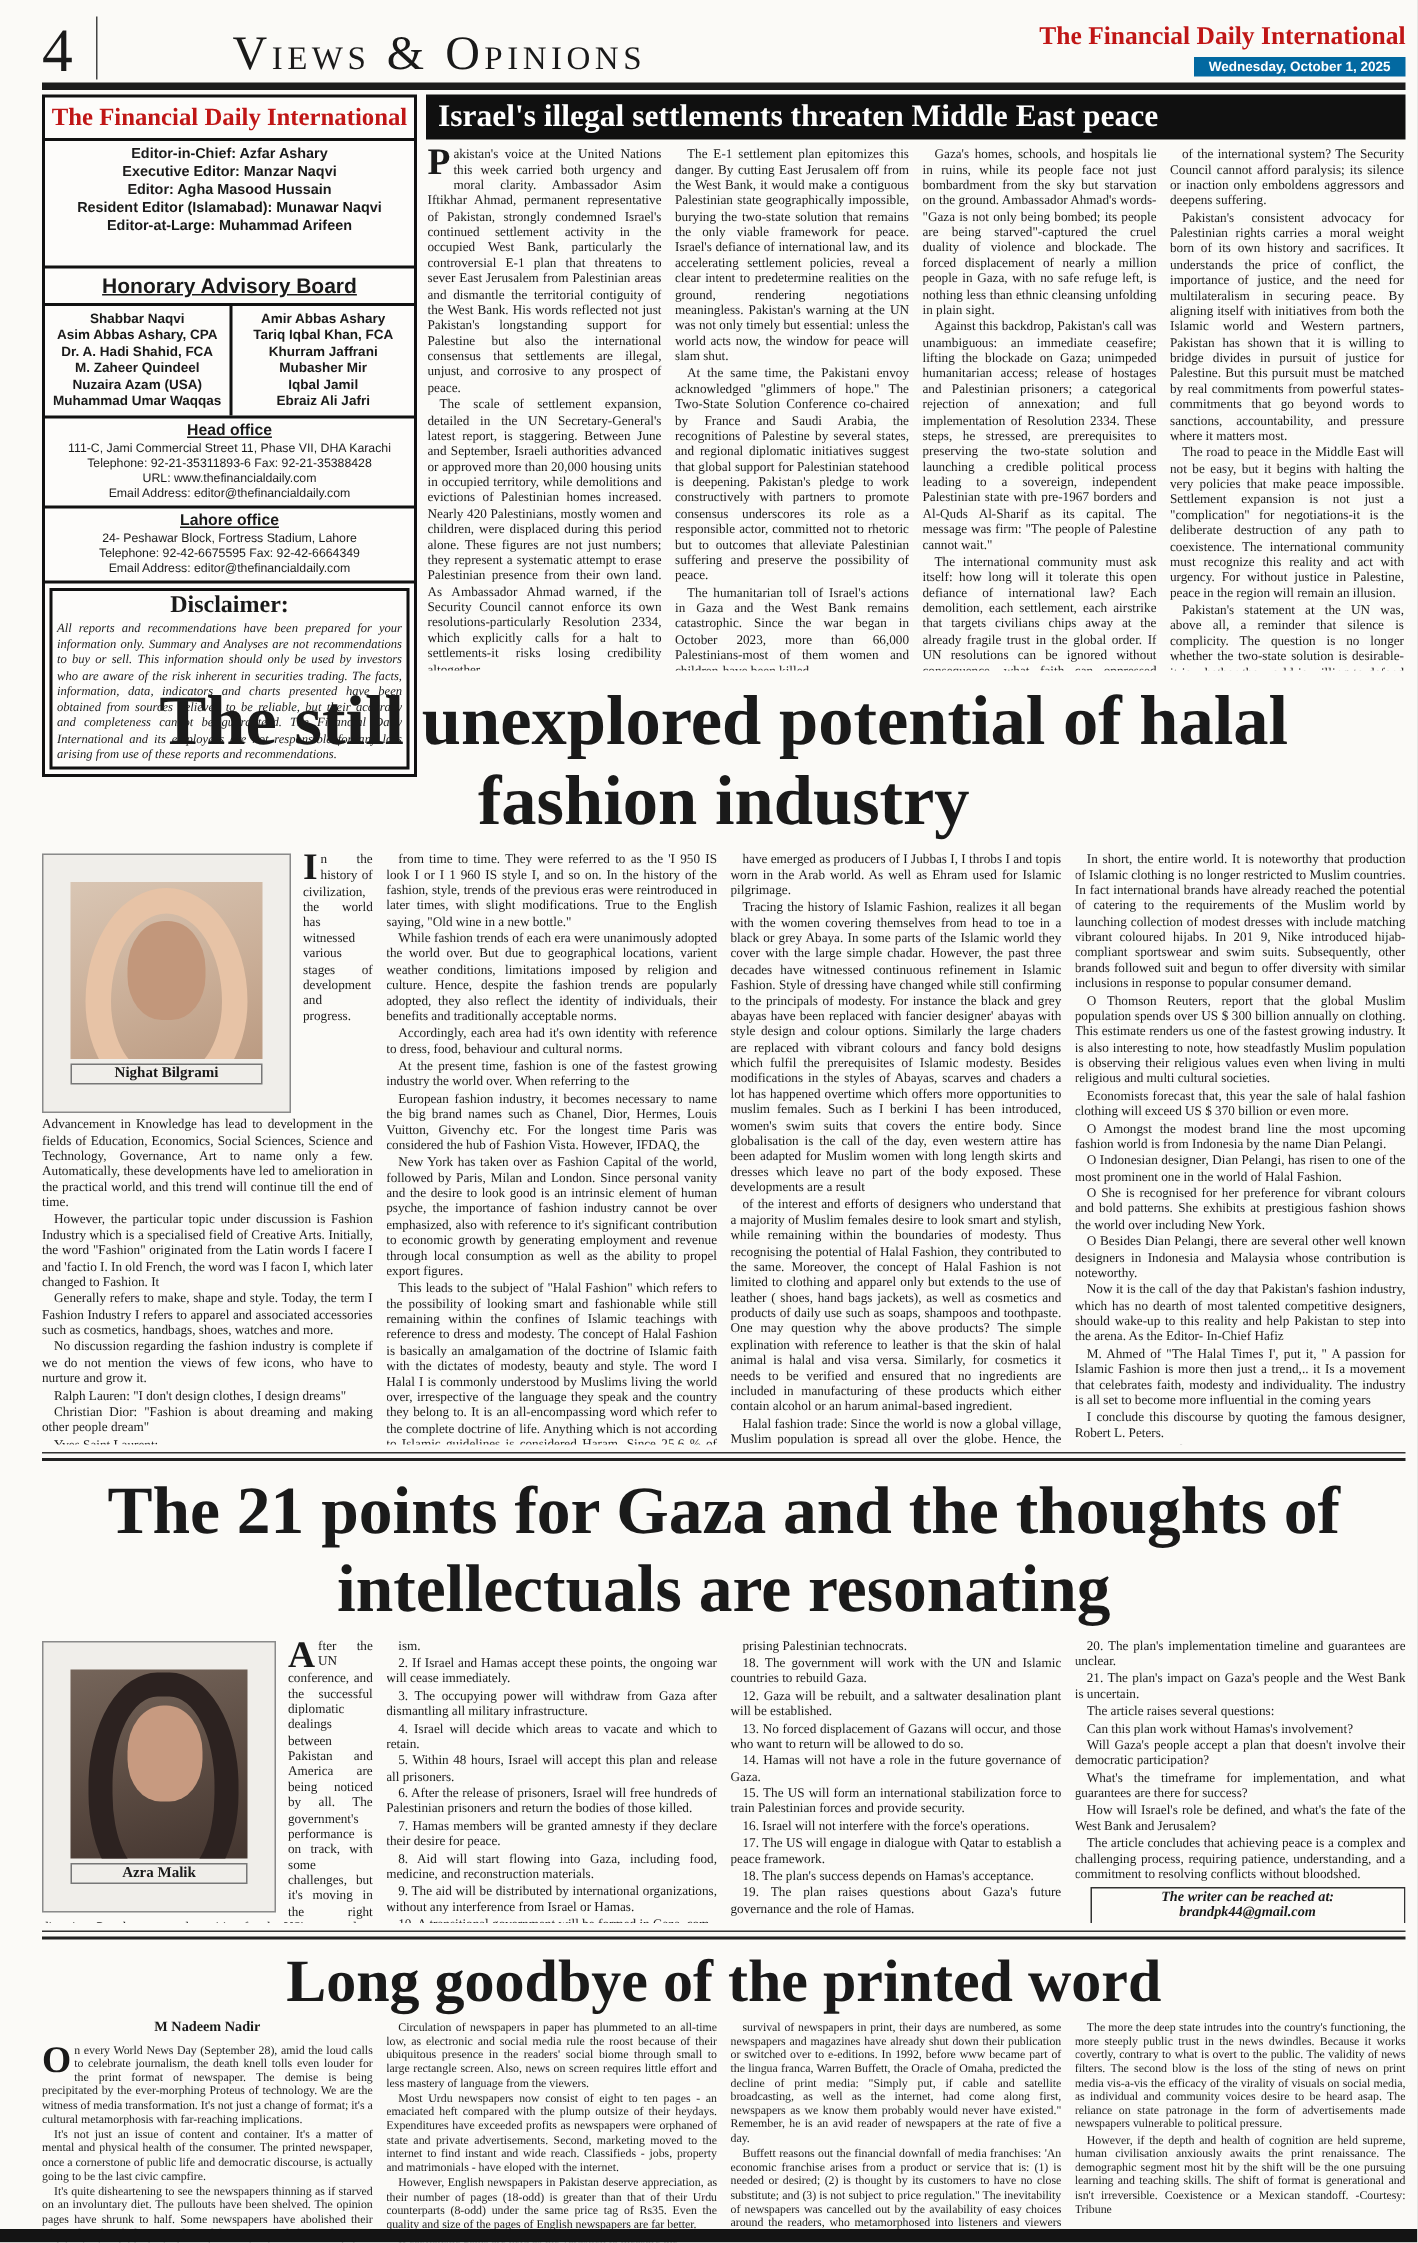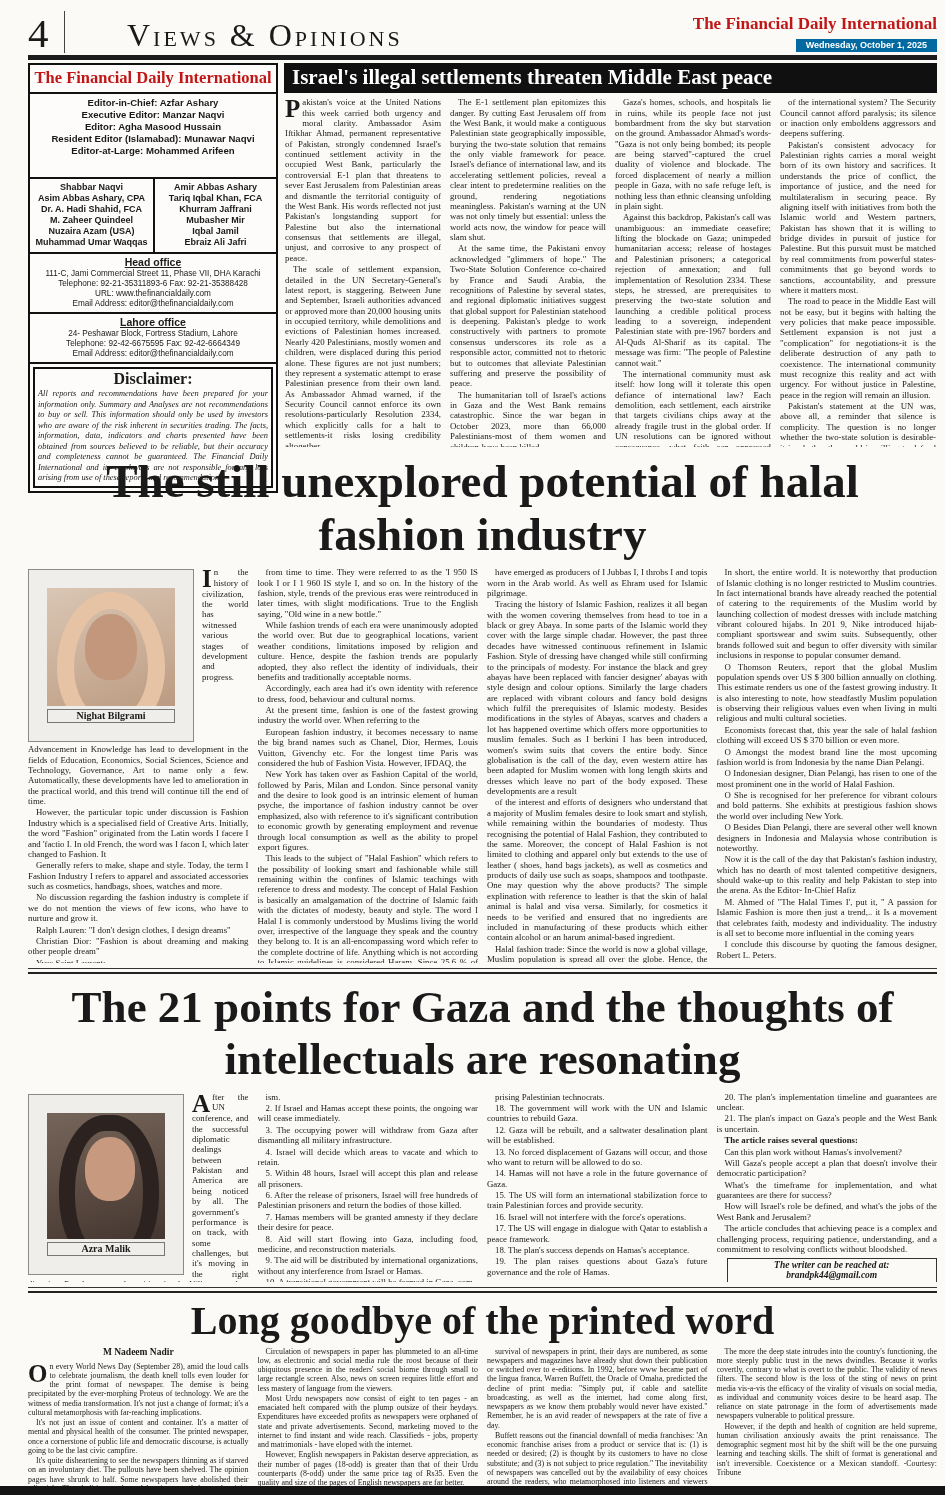--- a/index.html
+++ b/index.html
@@ -4,21 +4,21 @@
 <style>
   html,body { margin:0; padding:0; background:#d9d9d9; }
   .page { width:945px; height:1495px; background:#fbfaf7; position:relative; overflow:hidden;
           box-sizing:border-box; padding:0 8px 0 28px; color:#1a1a1a;
           font-family:"Liberation Serif", serif; }
 
   
   .topbar { display:flex; align-items:flex-end; height:50px; padding-top:3px; }
   .pagenum { font-size:41px; line-height:0.95; width:34px; }
   .vrule { width:1px; background:#444; height:42px; margin:0 62px 0 2px; }
-  .section-title { font-variant:small-caps; font-size:32px; letter-spacing:3px; line-height:1; padding-bottom:2px; }
+  .section-title { font-variant:small-caps; font-size:32px; letter-spacing:3px; line-height:1; padding-bottom:2px;margin-left:28px; }
   .brand-block { margin-left:auto; text-align:right; padding-bottom:1px; }
   .brand { color:#c01616; font-weight:bold; font-size:17px; line-height:1.1; }
   .date-bar { background:#0369a1; color:#fff; font-family:"Liberation Sans", sans-serif;
               font-size:9px; font-weight:bold; padding:1px 10px 2px; display:inline-block; margin-top:1px; }
   .black-band { height:5px; background:#1c1c1c; margin-top:2px; }
 
   
   .top-grid { display:grid; grid-template-columns:250px 1fr; column-gap:6px; margin-top:3px; height:386px; }
 
   .masthead { border:2px solid #111; background:#fdfcfa; font-family:"Liberation Sans", sans-serif;
@@ -76,21 +76,21 @@
   .photo-azra::after { content:""; position:absolute; left:12px; top:2px; width:100px; height:150px;
                        border-radius:46% 46% 40% 40% / 50% 50% 46% 46%;
                        border:16px solid #2c2220; box-sizing:border-box; }
   .photo-azra::before { content:""; position:absolute; left:38px; top:24px; width:50px; height:64px;
                         border-radius:48% 48% 44% 44%; background:#c79a80; }
 
   .halal-body { height:396px; overflow:hidden; margin-top:2px; }
   .gaza-body { height:190px; overflow:hidden; margin-top:2px; }
   .gaza-body .portrait { width:118px; }
   .gaza-body .portrait .photo { height:126px; }
-  .gaza-c4 p:nth-child(3) { font-weight:bold; }
+  .gaza-c4 p:nth-child(3) { font-weight:normal; }
 
   .writer-box { border:1px solid #333; font-weight:bold; font-style:italic; font-size:9.5px;
                 text-align:center; padding:1px 4px 2px; margin:4px 0 12px 10px; }
 
   .print-body { height:150px; overflow:hidden; margin-top:2px; }
   .print-body .col p { font-size:7.9px; line-height:1.17; }
   .byline { text-align:center; font-weight:bold; font-size:9.5px; margin:0 0 5px; }
 
   .bottom-bar { position:absolute; left:0; right:0; bottom:0; height:9px; background:#141414; }
 </style>
@@ -113,22 +113,23 @@
 
   <div class="top-grid">
 
     <aside class="masthead">
       <div class="m-title">The Financial Daily International</div>
       <div class="m-editors">
           <p>Editor-in-Chief: Azfar Ashary</p>
           <p>Executive Editor: Manzar Naqvi</p>
           <p>Editor: Agha Masood Hussain</p>
           <p>Resident Editor (Islamabad): Munawar Naqvi</p>
-          <p>Editor-at-Large: Mohammed Arifeen</p>
-        </div>
+          <p>Editor-at-Large: Muhammad Arifeen</p>
+        </div>
+      <div class="m-board-title">Honorary Advisory Board</div>
       <div class="m-board">
         <div class="m-board-col">
             <p>Shabbar Naqvi</p>
             <p>Asim Abbas Ashary, CPA</p>
             <p>Dr. A. Hadi Shahid, FCA</p>
             <p>M. Zaheer Quindeel</p>
             <p>Nuzaira Azam (USA)</p>
             <p>Muhammad Umar Waqqas</p>
           </div>
         <div class="m-board-col">
@@ -286,21 +287,21 @@
           <p>19. The plan raises questions about Gaza's future governance and the role of Hamas.</p>
         </div>
       <div class="col gaza-c4">
         <div class="gaza-c4">
             <p>20. The plan's implementation timeline and guarantees are unclear.</p>
             <p>21. The plan's impact on Gaza's people and the West Bank is uncertain.</p>
             <p>The article raises several questions:</p>
             <p>Can this plan work without Hamas's involvement?</p>
             <p>Will Gaza's people accept a plan that doesn't involve their democratic participation?</p>
             <p>What's the timeframe for implementation, and what guarantees are there for success?</p>
-            <p>How will Israel's role be defined, and what's the jobs of the West Bank and Jerusalem?</p>
+            <p>How will Israel's role be defined, and what's the fate of the West Bank and Jerusalem?</p>
             <p>The article concludes that achieving peace is a complex and challenging process, requiring patience, understanding, and a commitment to resolving conflicts without bloodshed.</p>
           </div>
         <div class="writer-box">The writer can be reached at: brandpk44@gmail.com</div>
       </div>
     </div>
   </section>
 
   <div class="rule-double"></div>
 
   <section>

